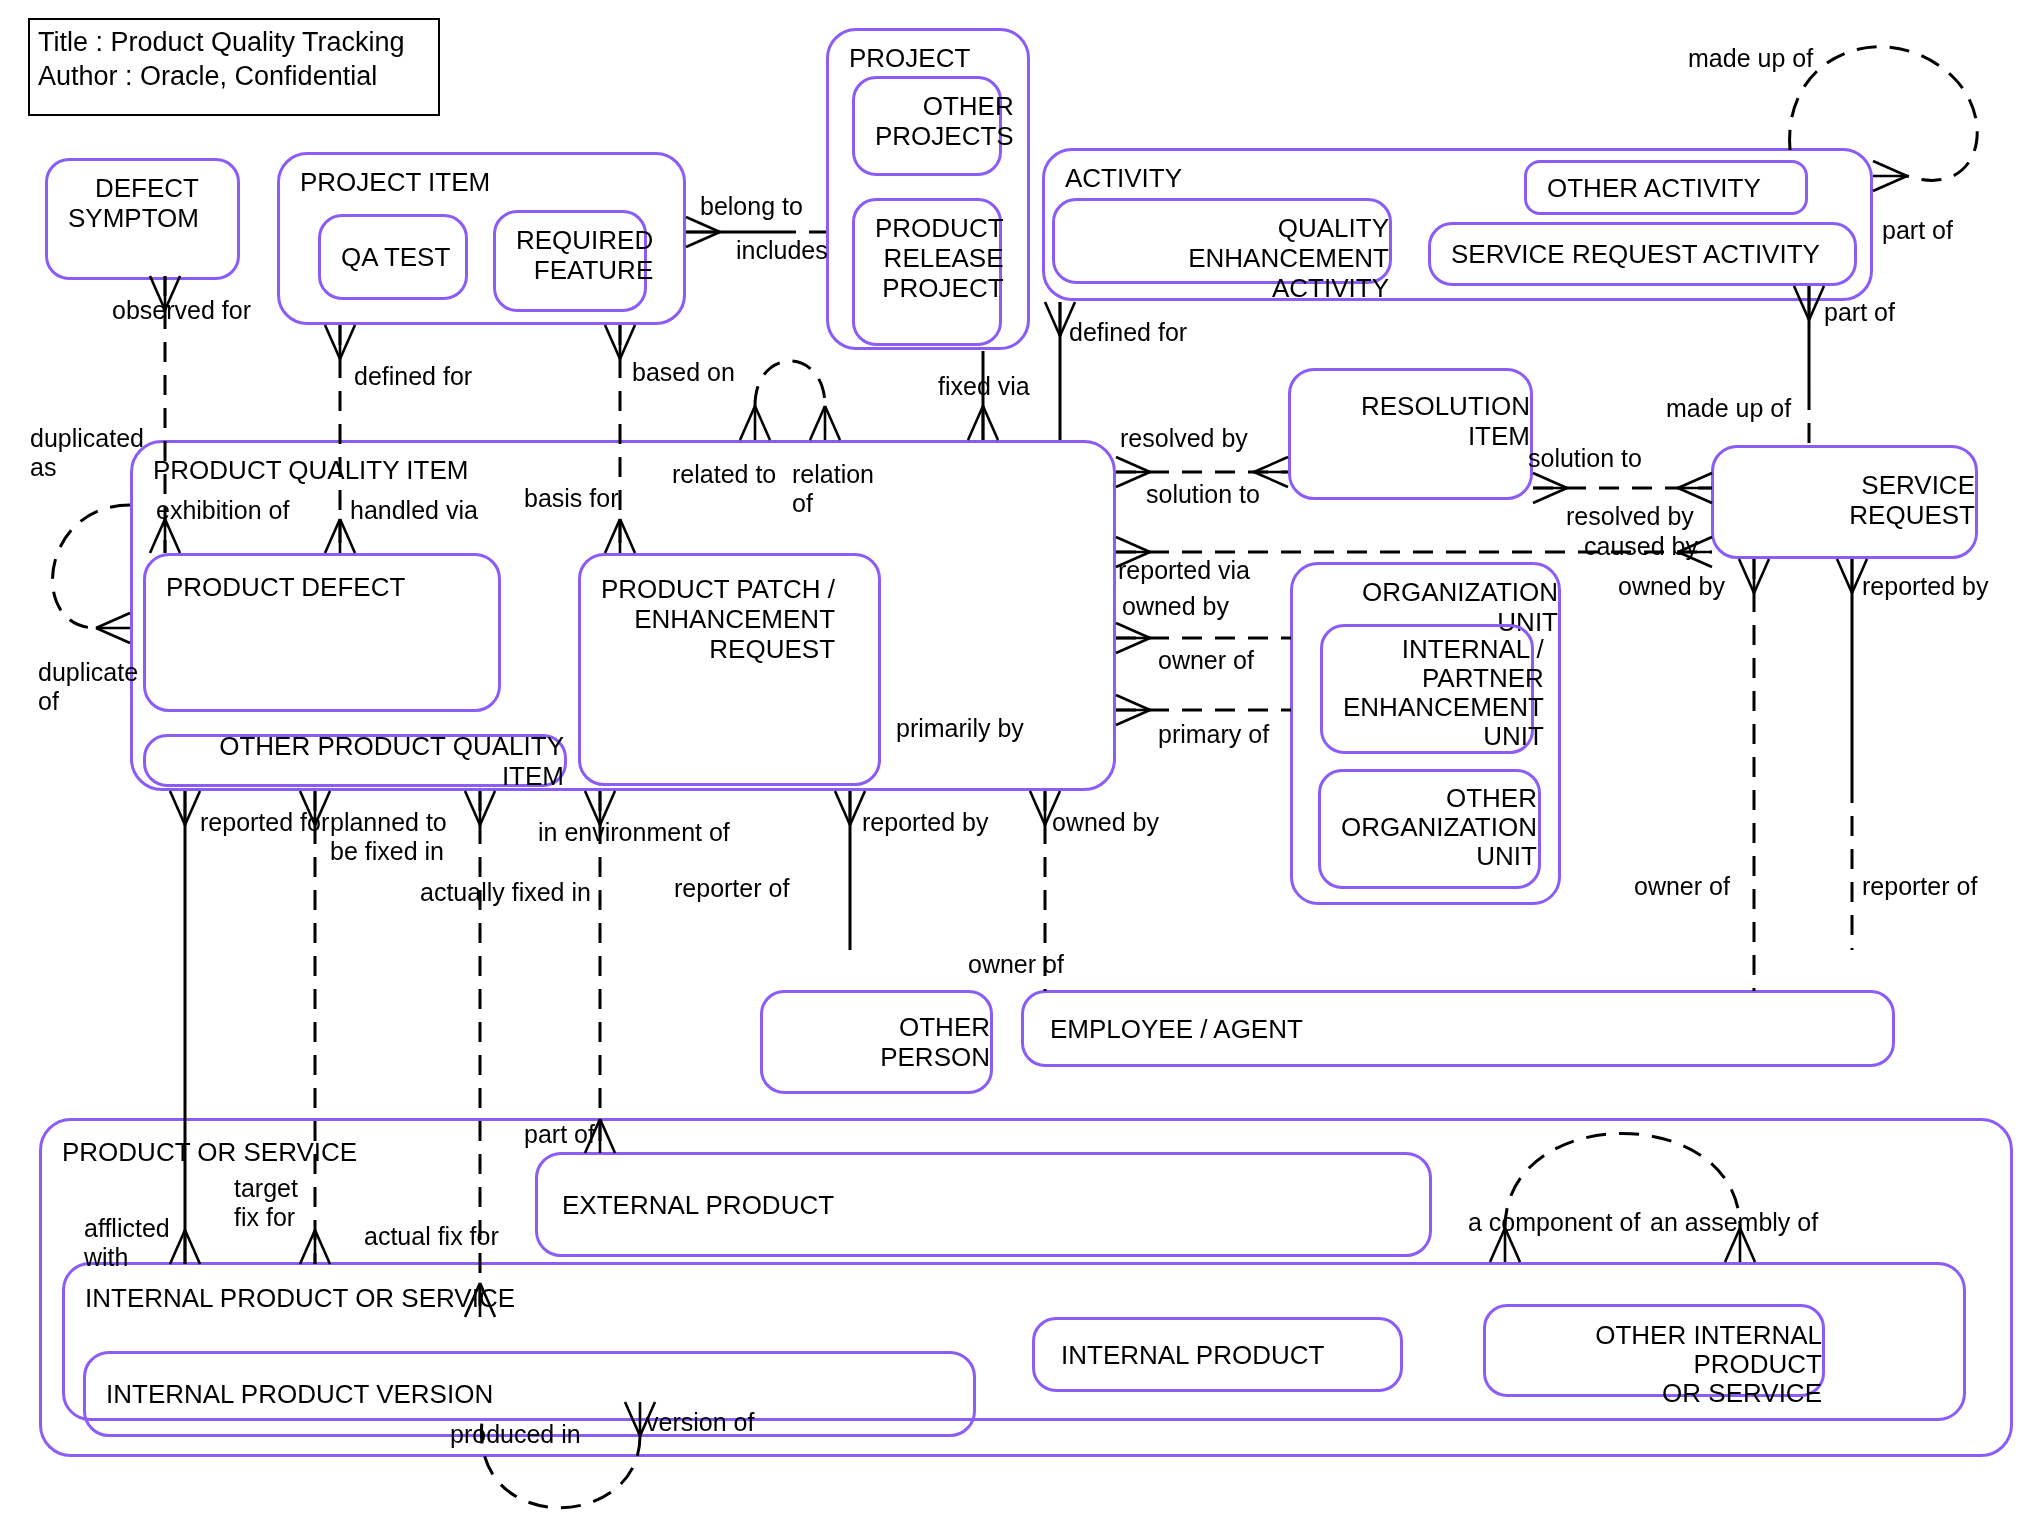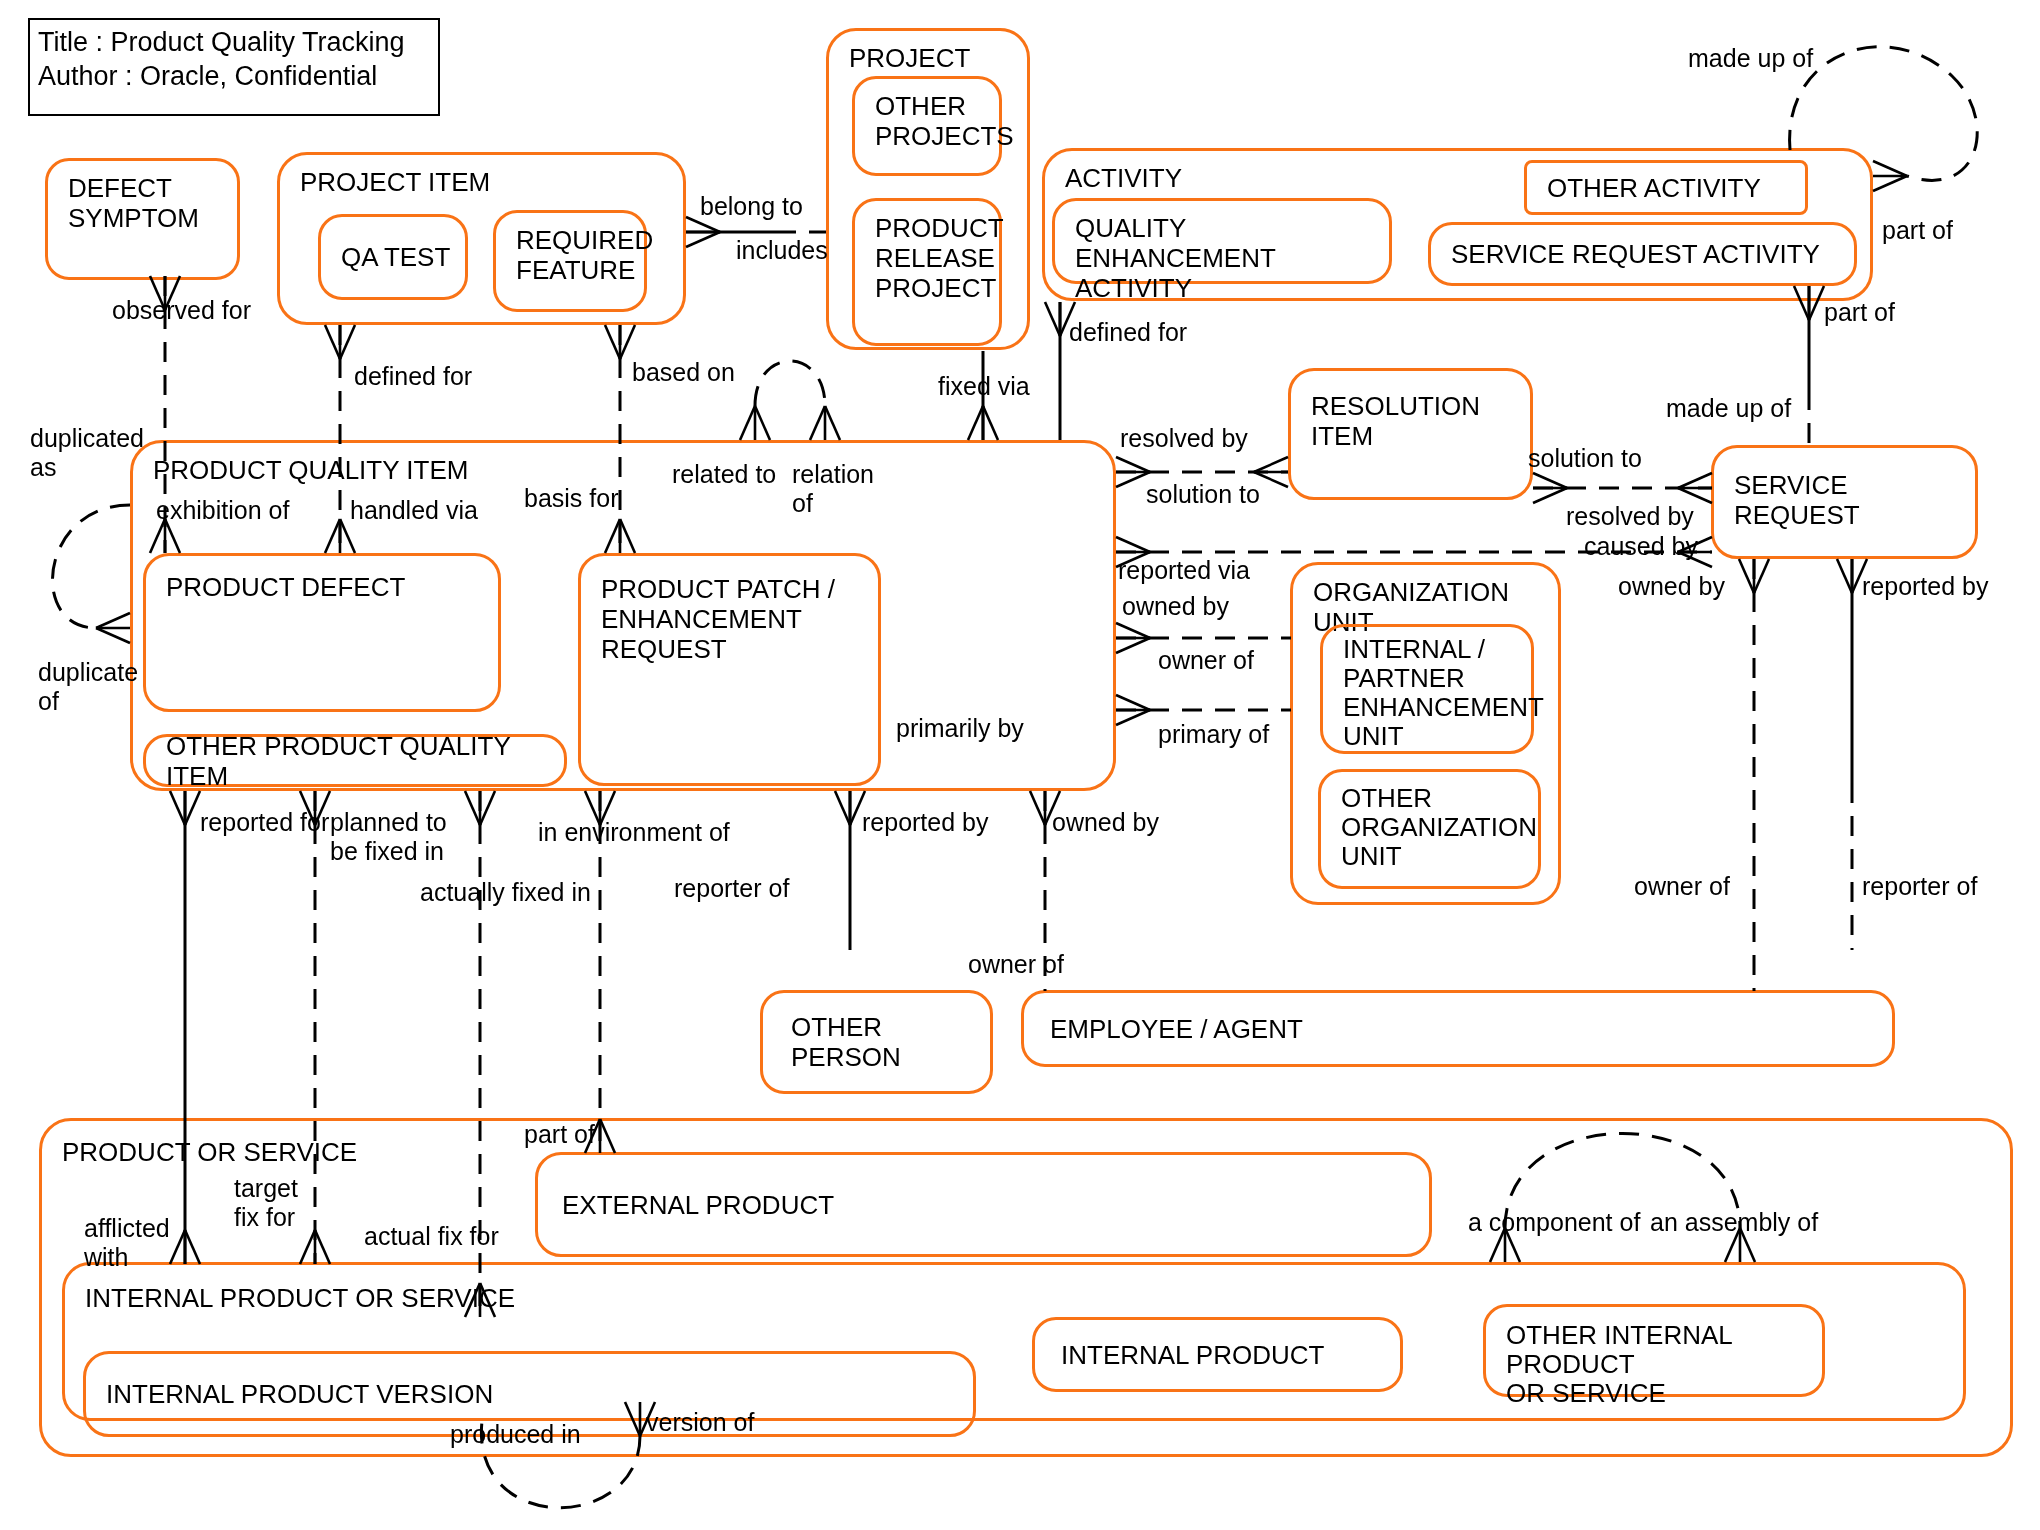--- a/index.html
+++ b/index.html
@@ -1,22 +1,22 @@
 <!DOCTYPE html>
 <html><head>
 <meta charset="utf-8">
 <style>
   html,body{margin:0;padding:0;background:#ffffff;}
   #canvas{
     position:relative;width:2040px;height:1530px;background:#ffffff;
     font-family:"Liberation Sans", sans-serif;color:#000;overflow:hidden;
   }
   
-  .ent{position:absolute;border:3px solid #f97316;background:transparent;box-sizing:border-box;}
-  .r20{border-radius:8px}.r24{border-radius:24px}.r26{border-radius:26px}
+  .ent{position:absolute;border:3px solid #8b5cf6;background:transparent;box-sizing:border-box;text-align:right;}
+  .r20{border-radius:16px}.r24{border-radius:24px}.r26{border-radius:26px}
   .r28{border-radius:28px}.r30{border-radius:30px}.r32{border-radius:32px}
   .elabel{
     position:absolute;left:20px;top:12px;font-size:26px;line-height:30px;
     white-space:pre-line;letter-spacing:0px;
   }
   .vc > .elabel{top:50%;transform:translateY(-50%);}
   
   #title-block{position:absolute;left:28px;top:18px;width:412px;height:98px;
     border:2px solid #000;box-sizing:border-box;}
   #title-block .tline{position:absolute;left:8px;font-size:27px;white-space:pre;}

